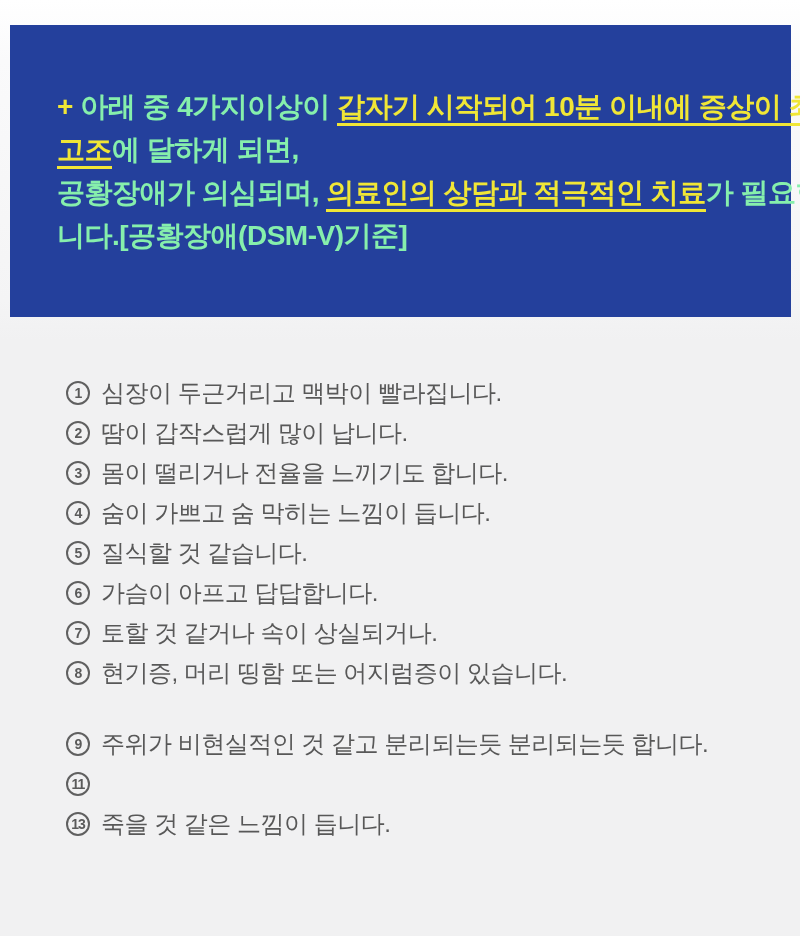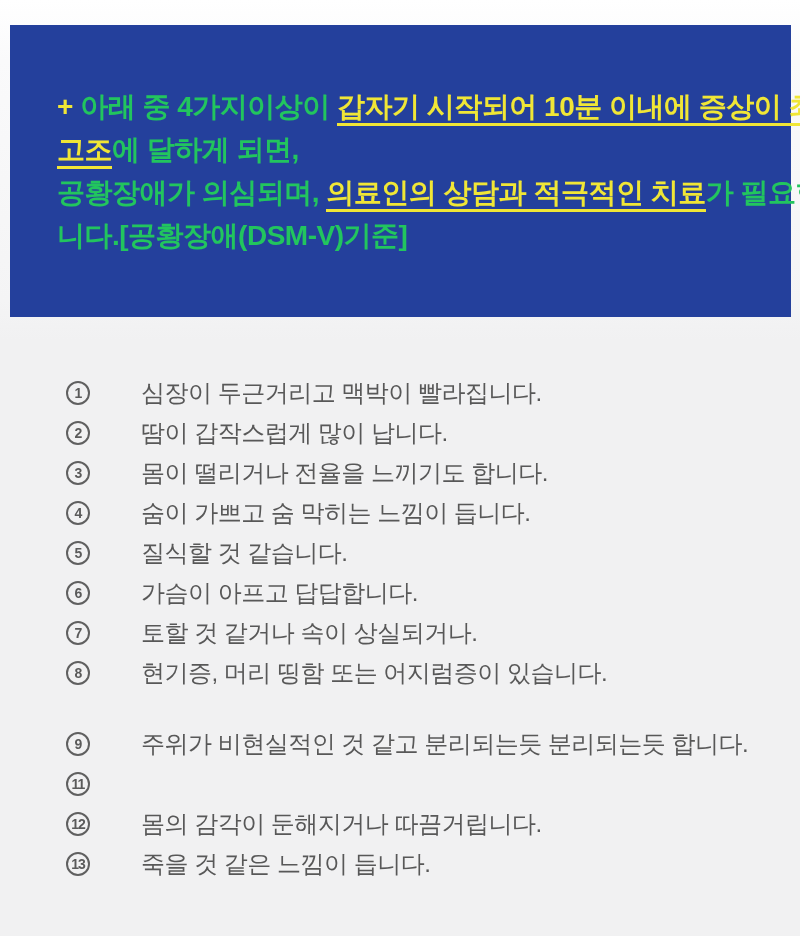--- a/index.html
+++ b/index.html
@@ -29,21 +29,21 @@
     flex-direction: column;
     justify-content: center;
   }
   .notice-line {
     font-size: 28px;
     font-weight: 700;
     line-height: 43px;
     white-space: nowrap;
     letter-spacing: -0.5px;
   }
-  .seg-white { color: #22c55e; }
+  .seg-white { color: #86efac; }
   .seg-yellow { color: #f0e636; }
   .seg-yellow-u {
     color: #f0e636;
     border-bottom: 3px solid #f0e636;
     padding-bottom: 1px;
   }
 
   
   .symptom-group {
     position: absolute;
@@ -75,21 +75,20 @@
     font-weight: 700;
     color: #5a5a5a;
     letter-spacing: -1px;
   }
   .symptom-text {
     font-size: 24px;
     font-weight: 500;
     color: #585858;
     letter-spacing: -0.5px;
     white-space: nowrap;
-    margin-left: 40px;
   }
 </style>
 </head>
 <body>
 
 <div class="notice-box">
   <div class="notice-line">
     <span class="seg-yellow">+ </span><span class="seg-white">아래 중 4가지이상이 </span><span class="seg-yellow-u">갑자기 시작되어 10분 이내에 증상이 최</span>
   </div>
   <div class="notice-line">
@@ -140,20 +139,16 @@
 
 <div class="symptom-group" id="symptom-group-2">
   <div class="symptom">
     <span class="symptom-num">9</span>
     <span class="symptom-text">주위가 비현실적인 것 같고 분리되는듯 분리되는듯 합니다.</span>
   </div>
   <div class="symptom">
     <span class="symptom-num">11</span>
   </div>
   <div class="symptom">
-    <span class="symptom-num">12</span>
-    <span class="symptom-text">몸의 감각이 둔해지거나 따끔거립니다.</span>
-  </div>
-  <div class="symptom">
     <span class="symptom-num">13</span>
     <span class="symptom-text">죽을 것 같은 느낌이 듭니다.</span>
   </div>
 </div>
 
 </body></html>

